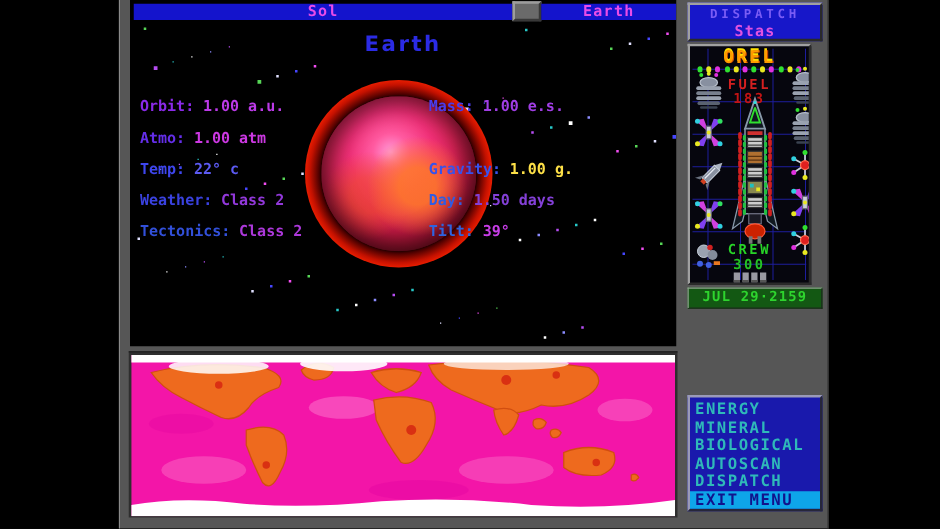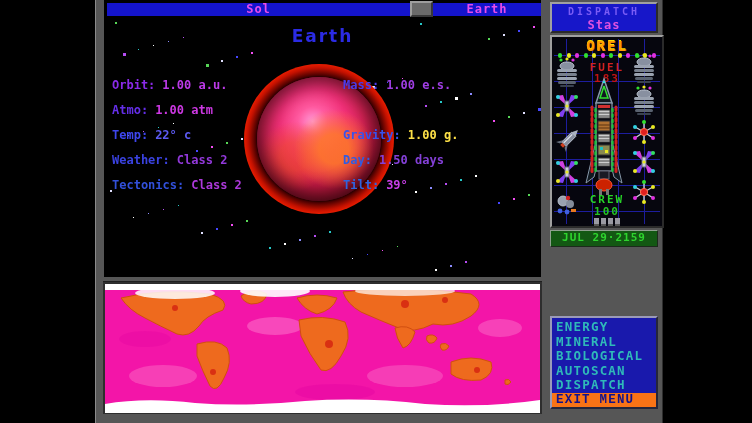--- a/index.html
+++ b/index.html
@@ -36,21 +36,21 @@
   #map-panel{left:103px;top:281px;width:439px;height:133px;background:#2e2e2e;
       border-top:1px solid #1e1e1e;box-sizing:border-box;z-index:2;}
   #map-surface{left:2px;top:2px;width:435px;height:129px;}
 
   
   .bevel{border:2px solid;border-color:#a0a0a0 #2a2a2a #2a2a2a #a0a0a0;box-sizing:border-box;}
   #captain-box{left:550px;top:2px;width:108px;height:31px;background:#1717c9;}
   #captain-label{left:0;right:0;top:2px;text-align:center;font-size:10px;letter-spacing:3px;color:#7a5cf5;}
   #captain-name{left:0;right:0;top:14px;text-align:center;font-size:12px;letter-spacing:1px;color:#e052e0;}
 
-  #ship-panel{left:550px;top:35px;width:114px;height:193px;background:#06060e;overflow:hidden;}
+  #ship-panel{left:550px;top:35px;width:99px;height:193px;background:#06060e;overflow:hidden;}
   #ship-grid{left:2px;top:2px;right:2px;bottom:2px;
       background-image:linear-gradient(#1d1d9e 1px, rgba(0,0,0,0) 1px),
                        linear-gradient(90deg,#1d1d9e 1px, rgba(0,0,0,0) 1px);
       background-size:26px 26px;background-position:0 16px,12px 0;}
   #ship-name{left:0;right:0;top:1px;text-align:center;font-size:14px;letter-spacing:2px;color:#ff9a00;
       text-shadow:0 -1px 0 #ffe000,1px 0 0 #c84800;z-index:2;}
   #antenna-row{left:6px;top:16px;right:6px;height:6px;z-index:2;display:flex;justify-content:space-between;}
   #antenna-row i{width:4px;height:5px;border-radius:2px;}
   #fuel-label{left:0;right:0;top:24px;text-align:center;font-size:11px;letter-spacing:2px;color:#d42020;z-index:2;}
   #fuel-value{left:0;right:0;top:35px;text-align:center;font-size:11px;letter-spacing:2px;color:#c21414;z-index:2;}
@@ -61,21 +61,21 @@
   .shipicon{z-index:2;}
 
   #date-bar{left:550px;top:230px;width:108px;height:17px;background:#135813;
       border:1px solid;border-color:#8fa08f #1c2a1c #1c2a1c #8fa08f;box-sizing:border-box;
       color:#2ed42e;font-size:11px;line-height:14px;text-align:center;letter-spacing:1px;}
 
   #menu-box{left:550px;top:316px;width:108px;height:93px;background:#1919ac;
       border-color:#9a9ab8 #26263a #26263a #9a9ab8;padding-top:2px;}
   .menu-item{position:relative;height:14.5px;line-height:14.5px;padding-left:4px;
       font-size:12.5px;letter-spacing:1.2px;color:#2fb9b9;cursor:pointer;}
-  .menu-item.selected{background:#f97316;color:#12128c;font-family:Liberation Mono, monospace;}
+  .menu-item.selected{background:#0ea5e9;color:#12128c;}
 </style>
 </head>
 <body>
 
 <div id="screen">
   <div id="frame" class="abs"></div>
 
   <div id="main-view" class="abs">
     <div id="starfield" class="abs" style="left:0;top:0;right:0;bottom:0;">
         <span class="star" style="left: 19px; top: 53px; width: 3px; height: 3px; background: rgb(182, 77, 242);"></span>
@@ -326,21 +326,21 @@
         <use href="#sym-spoke"></use>
       </svg>
     <svg class="abs shipicon" style="left:79px;top:112px;" width="26" height="28">
         <use href="#sym-dynamo"></use>
       </svg>
     <svg class="abs shipicon" style="left:79px;top:142px;" width="26" height="26">
         <use href="#sym-spoke"></use>
       </svg>
 
     <div id="crew-label" class="abs">CREW</div>
-    <div id="crew-value" class="abs">100</div>
+    <div id="crew-value" class="abs">300</div>
     <div id="pod-row" class="abs">
         <i></i>
         <i></i>
         <i></i>
         <i></i>
       </div>
   </div>
 
   <div id="date-bar" class="abs">
     <span>JUL 29·2159</span>

